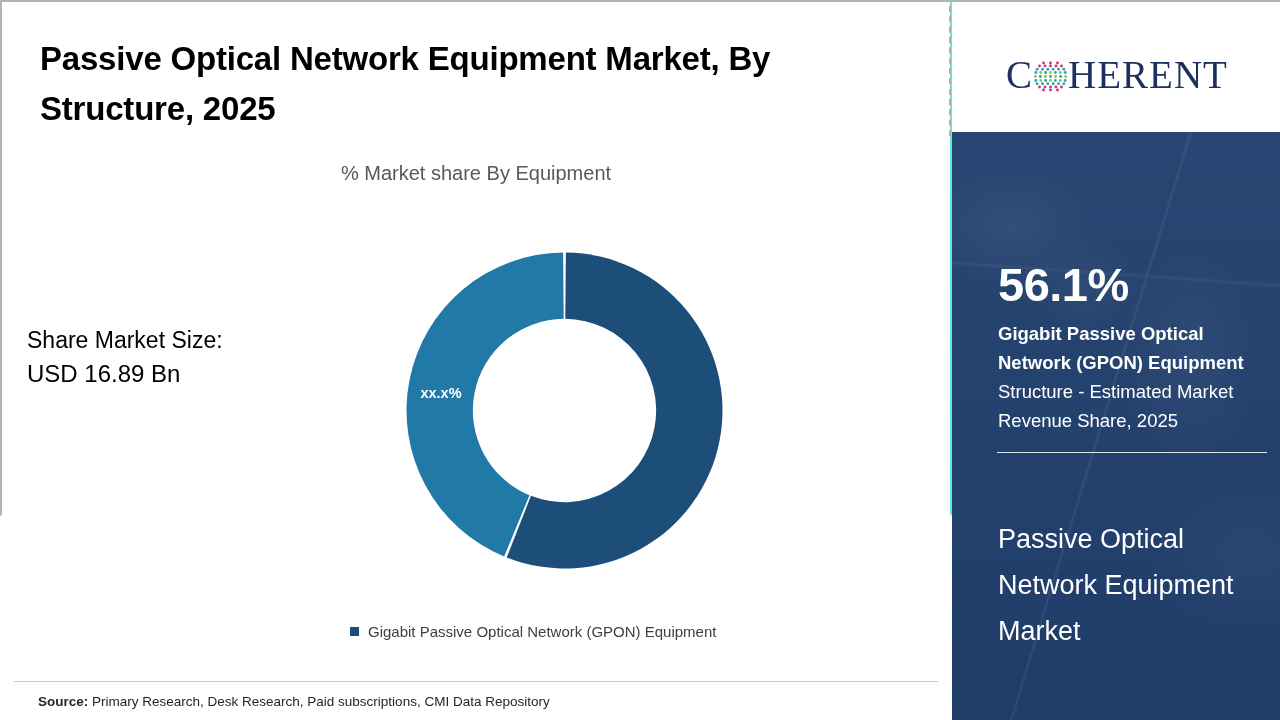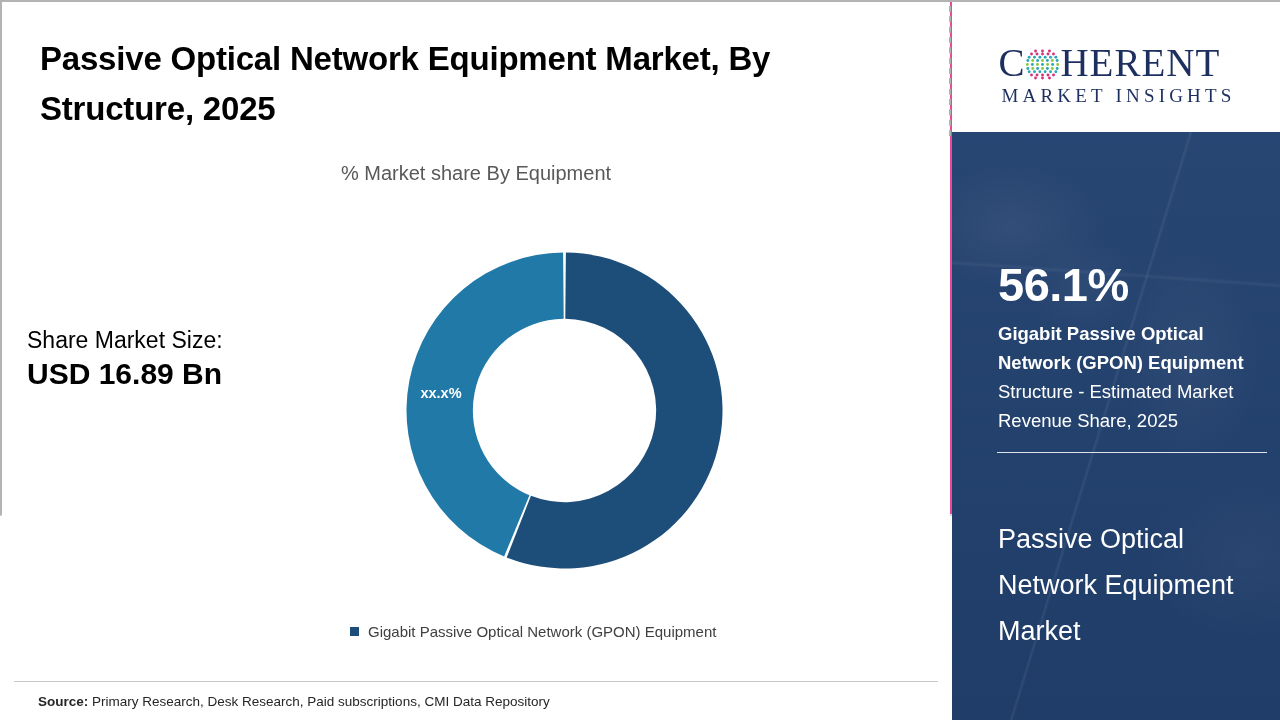--- a/index.html
+++ b/index.html
@@ -5,21 +5,21 @@
   * { box-sizing: border-box; margin: 0; padding: 0; }
   html, body {
     width: 1280px; height: 720px;
     font-family: "Liberation Sans", sans-serif;
     background: #ffffff;
     overflow: hidden;
   }
   #page {
     position: relative;
     width: 1280px; height: 516px;
-    background: #ec4899;
+    background: #5eead4;
     border-top: 2px solid #b3b3b3;
     border-left: 2px solid #b3b3b3;
     border-bottom: 2px solid #d9d9d9;
   }
 
   
   #main-area {
     position: absolute;
     left: 0; top: 0;
     width: 948px; height: 720px;
@@ -47,21 +47,21 @@
     font-weight: 400;
   }
 
   
   #total-block {
     position: absolute;
     left: 25px; top: 322px;
     color: #000000;
   }
   #total-label { font-size: 23px; font-weight: 400; line-height: 32px; }
-  #total-value { font-size: 30px; font-weight: bold; line-height: 36px; }
+  #total-value { font-size: 24px; font-weight: normal; line-height: 36px; }
 
   
   #donut-wrap {
     position: absolute;
     left: 390px; top: 236px;
     width: 345px; height: 345px;
   }
   #donut-svg { display: block; }
   .slice-label {
     font-family: "Liberation Sans", sans-serif;
@@ -305,21 +305,20 @@
                 <circle cx="5.509549599766169" cy="27" r="1.45" fill="#d4337a"></circle>
                 <circle cx="11.004774799883084" cy="27" r="1.45" fill="#d4337a"></circle>
                 <circle cx="16.5" cy="27" r="1.45" fill="#d4337a"></circle>
                 <circle cx="21.995225200116913" cy="27" r="1.45" fill="#d4337a"></circle>
                 <circle cx="27.490450400233833" cy="27" r="1.45" fill="#d4337a"></circle>
                 <circle cx="9.515016105959873" cy="30" r="1.45" fill="#d4337a"></circle>
                 <circle cx="16.5" cy="30" r="1.45" fill="#d4337a"></circle>
                 <circle cx="23.484983894040127" cy="30" r="1.45" fill="#d4337a"></circle>
               </g>
           </svg></span><span>HERENT</span></div>
-      <div id="logo-sub">MARKET INSIGHTS</div>
     </div>
   </div>
 
   <div id="side-panel">
     <div id="panel-texture"></div>
 
     <div id="panel-content">
       <div id="stat-value">56.1%</div>
       <div id="stat-desc"><span class="strong">Gigabit Passive Optical Network (GPON) Equipment</span><span> Structure - Estimated Market Revenue Share, 2025</span></div>
     </div>

